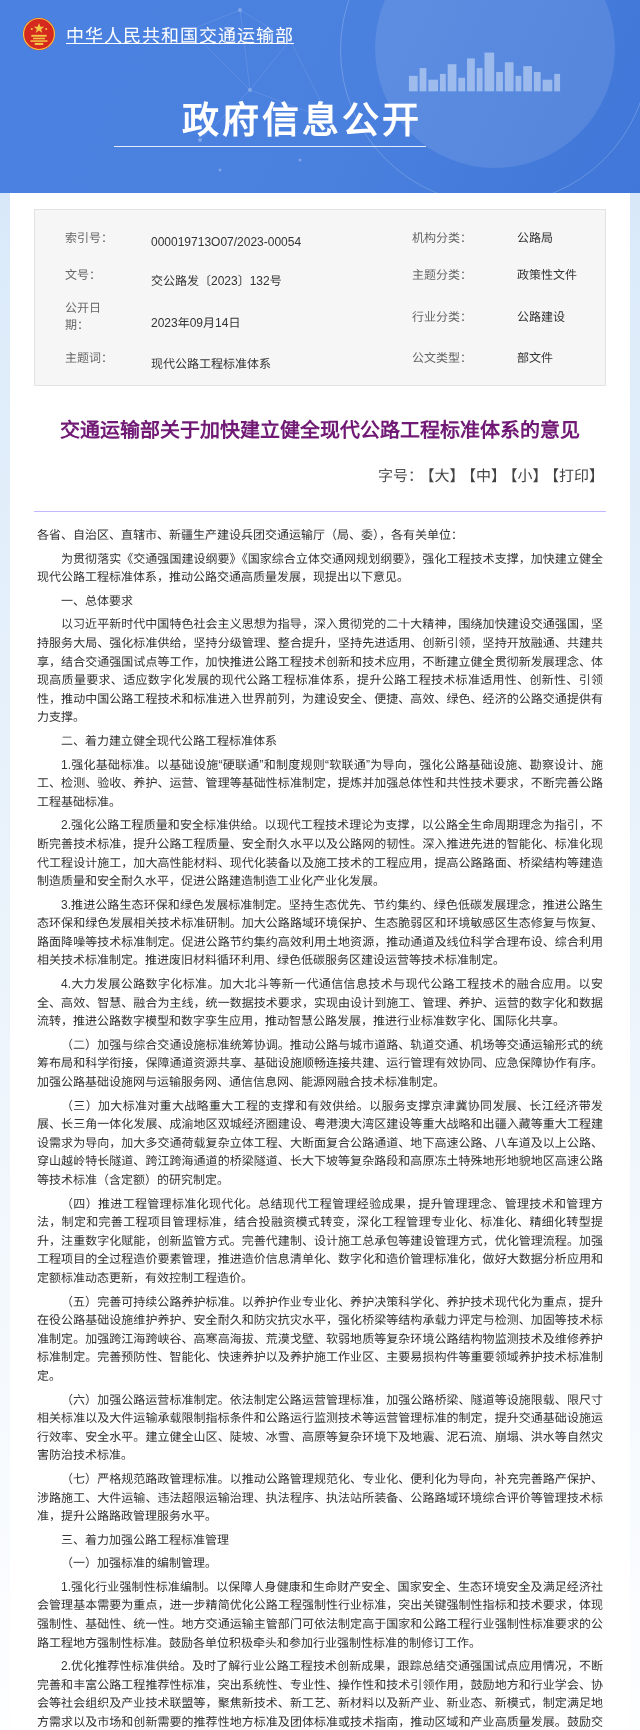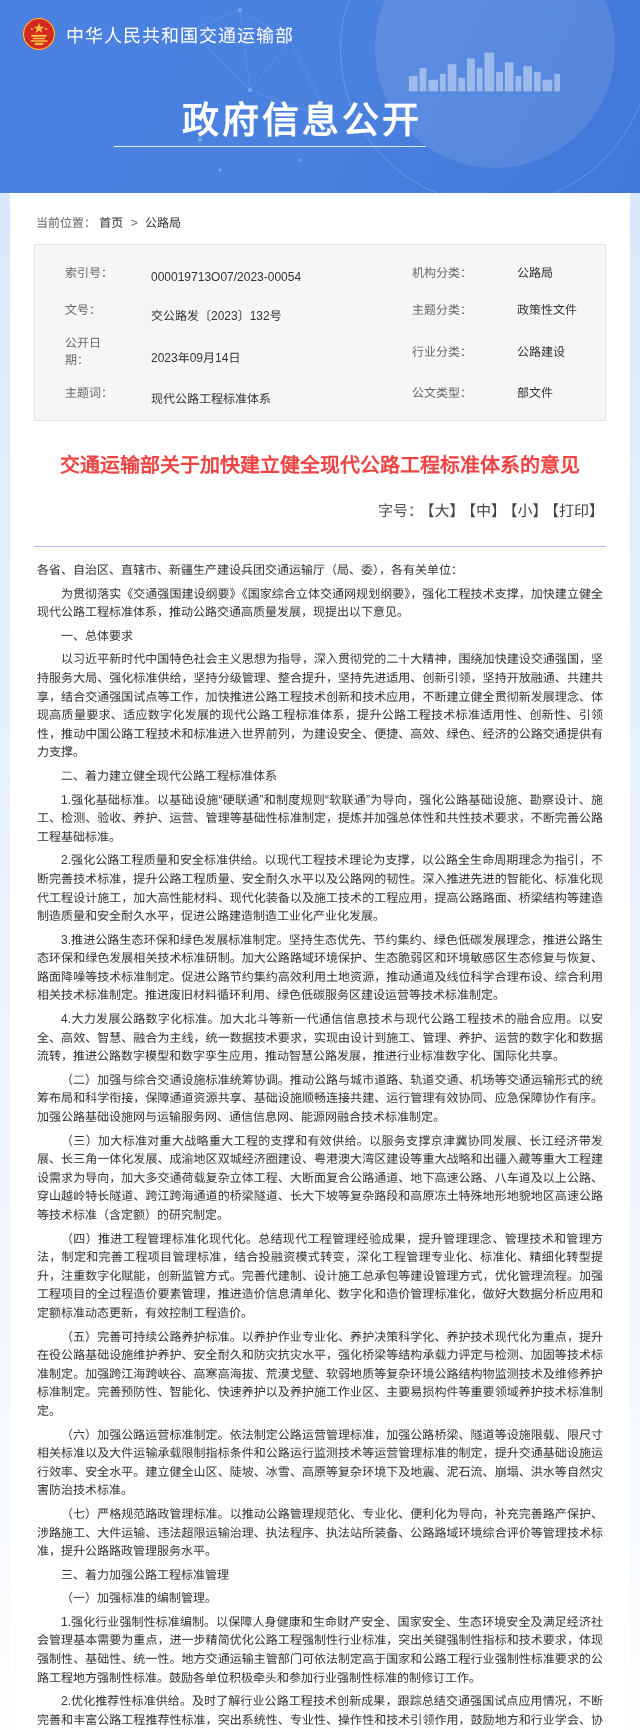--- a/index.html
+++ b/index.html
@@ -22,21 +22,21 @@
   .deco-disc {
     position:absolute; width:240px; height:240px; border-radius:50%;
     background:rgba(255,255,255,0.10); right:25px; top:-72px;
   }
   .deco-dots {
     position:absolute; left:180px; top:0; width:220px; height:190px; opacity:.35;
   }
   .skyline { position:absolute; right:78px; top:50px; width:155px; height:42px; opacity:.55; }
   .brand { position:absolute; top:17px; left:22px; display:flex; align-items:center; gap:10px; }
   .emblem { width:34px; height:34px; flex:0 0 auto; }
-  .brand-name { color:#ffffff; font-size:18px; letter-spacing:1px; }
+  .brand-name { color:#ffffff; font-size:18px; letter-spacing:1px;text-decoration:underline; }
   .hero-title {
     position:absolute; top:90px; left:12px; width:580px; text-align:center;
     color:#ffffff; font-size:37px; font-weight:bold; letter-spacing:3px;
   }
   .hero-underline {
     position:absolute; top:146px; left:114px; width:312px; height:1px;
     background:rgba(255,255,255,0.85);
   }
   
   .card {
@@ -50,21 +50,21 @@
   .meta {
     background:#f6f6f6; border:1px solid #e3e3e3; padding:8px 0 9px; 
   }
   .meta-row { display:flex; align-items:center; padding:5px 0; font-size:12px;gap:28px; }
   .meta-row .lbl { width:88px; padding-left:30px; color:#666; flex:0 0 auto; }
   .meta-row .val { color:#333; }
   .meta-row .val.v1 { width:215px; flex:0 0 auto; padding-right:8px;margin-top:12px; }
   .meta-row .lbl.l2 { width:95px; padding-left:18px; }
   .meta-row .val.v2 { flex:1; }
   .doc-title {
-    margin-top:30px; text-align:center; color:#ef4444;
+    margin-top:30px; text-align:center; color:#701a75;
     font-size:20px; font-weight:bold; line-height:1.4;
   }
   .toolbar {
     margin-top:20px; text-align:right; font-size:15px; color:#444;
     padding:0 2px 26px; border-bottom:1px solid #c4b5fd;
   }
   .toolbar .fs-label { color:#555; }
   .toolbar a { color:#444; text-decoration:none; cursor:pointer; margin-left:4px; }
   
   .body { margin-top:14px; font-size:12px; color:#333; line-height:1.55; text-align:justify; }
@@ -129,26 +129,20 @@
         <rect x="15" y="30.4" width="10" height="2.6" fill="#f3c645"></rect>
       </svg>
       <span class="brand-name">中华人民共和国交通运输部</span>
     </div>
     <div class="hero-title">政府信息公开</div>
     <div class="hero-underline"></div>
   </header>
 
   <main class="card">
 
-    <nav class="breadcrumb">
-      <span>当前位置：</span>
-      <a>首页</a>
-      <span class="sep">&gt;</span>
-      <a>公路局</a>
-    </nav>
 
     <section class="meta" id="meta-rows">
   <div class="meta-row">
     <span class="lbl l1">索引号：</span>
     <span class="val v1">000019713O07/2023-00054</span>
     <span class="lbl l2">机构分类：</span>
     <span class="val v2">公路局</span>
   </div>
 
   <div class="meta-row">

